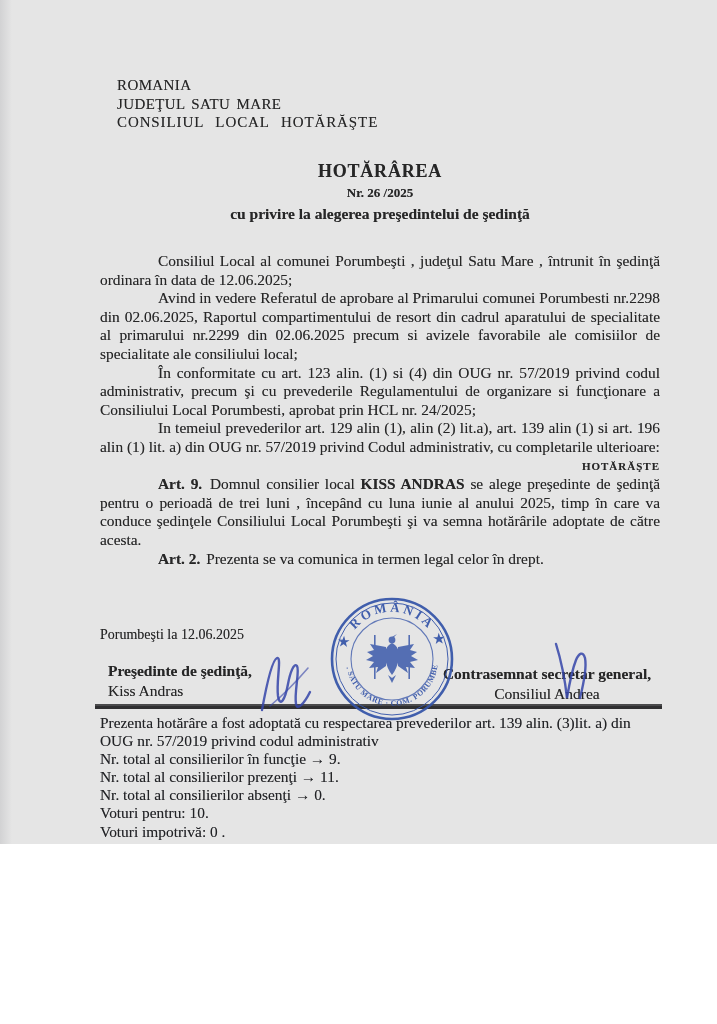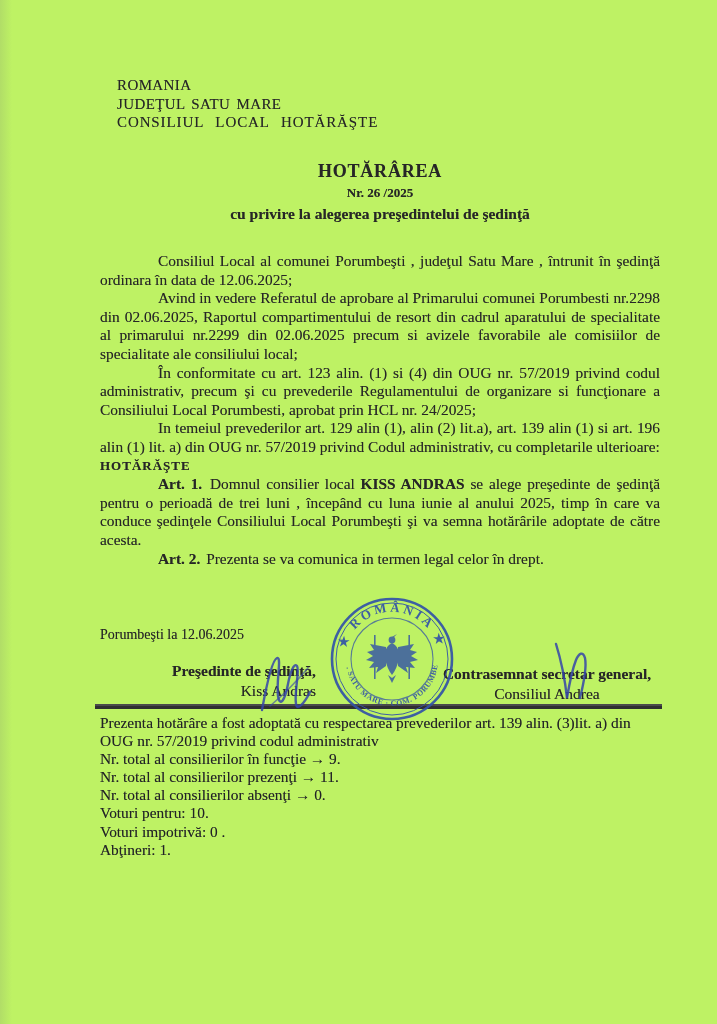--- a/index.html
+++ b/index.html
@@ -1,18 +1,18 @@
 <!DOCTYPE html>
 <html><head>
 <meta charset="utf-8">
 <style>
   html,body{margin:0;padding:0;background:#ffffff;}
   .page{
-    position:relative;width:717px;height:1024px;overflow:hidden;
-    background:#bef264;
+    position:relative;width:717px;height:844px;overflow:hidden;
+    background:#e5e5e5;
     font-family:"Liberation Serif", serif;
     color:#262626;
   }
   .page::before{ 
     content:"";position:absolute;left:0;top:0;bottom:0;width:12px;
     background:linear-gradient(to right, rgba(110,112,120,.16), rgba(255,255,255,0));
     pointer-events:none;z-index:5;
   }
   .scan-text{text-shadow:0 0 .6px rgba(45,45,50,.45);}
 
@@ -20,27 +20,27 @@
   .header-line3{letter-spacing:.9px;word-spacing:7px;}
   .header-line2{word-spacing:2px;}
 
   .title-block{position:absolute;left:100px;top:160px;width:560px;text-align:center;font-weight:bold;}
   .title-main{font-size:18px;letter-spacing:.8px;line-height:22px;}
   .title-number{font-size:13px;line-height:21px;}
   .title-subject{font-size:15.5px;line-height:21px;}
 
   .body-block{position:absolute;left:100px;top:252px;width:560px;font-size:15.4px;line-height:18.6px;text-align:justify;}
   .body-block p{margin:0;text-indent:58px;}
-  .decision-heading{text-align:left;font-weight:bold;font-size:13px;letter-spacing:1px;margin:15px 0 11px 0;text-indent:0 !important;}
+  .decision-heading{text-align:right;font-weight:bold;font-size:11px;letter-spacing:1px;margin:15px 0 11px 0;text-indent:0 !important;}
   .art-label{font-weight:bold;margin-right:2px;}
   .art-strong{font-weight:bold;}
 
   .date-line{position:absolute;left:100px;top:627px;width:560px;text-align:left;font-size:14px;}
 
-  .sig-left{position:absolute;left:108px;top:661px;width:208px;text-align:right;font-size:15.5px;line-height:20px;}
+  .sig-left{position:absolute;left:108px;top:661px;width:208px;text-align:left;font-size:15.5px;line-height:20px;}
   .sig-right{position:absolute;left:428px;top:664px;width:238px;text-align:center;font-size:15.5px;line-height:20px;}
   .sig-role{font-weight:bold;}
 
   .stamp{position:absolute;left:326px;top:593px;width:132px;height:132px;opacity:.92;z-index:3;}
   .pen{position:absolute;z-index:4;}
   .pen-kiss{left:252px;top:648px;}
   .pen-maro{left:546px;top:636px;}
 
   .separator{
     position:absolute;left:95px;top:704px;width:567px;height:5px;z-index:2;
@@ -68,21 +68,21 @@
   </div>
 
   <div class="body-block scan-text">
     <p>Consiliul Local al comunei Porumbeşti , judeţul Satu Mare , întrunit în şedinţă ordinara  în data de 12.06.2025;</p>
     <p>Avind in vedere Referatul de aprobare al Primarului comunei Porumbesti  nr.2298 din 02.06.2025, Raportul compartimentului de resort din cadrul aparatului de specialitate al primarului nr.2299 din 02.06.2025 precum si avizele favorabile ale comisiilor de specialitate ale consiliului local;</p>
     <p>În conformitate cu art. 123 alin. (1) si (4) din OUG nr. 57/2019 privind codul administrativ, precum şi cu prevederile Regulamentului de organizare si funcţionare a Consiliului Local Porumbesti, aprobat prin HCL nr. 24/2025;</p>
     <p>In temeiul prevederilor art. 129 alin (1), alin (2) lit.a), art. 139 alin (1) si art. 196 alin (1) lit. a) din OUG nr. 57/2019 privind Codul administrativ, cu completarile ulterioare:</p>
 
     <p class="decision-heading">HOTĂRĂŞTE</p>
 
-    <p><span class="art-label">Art. 1.</span><span> Domnul consilier local </span><span class="art-strong">KISS ANDRAS</span><span> se alege preşedinte de şedinţă pentru o perioadă de trei luni , începând cu luna iunie al anului 2025, timp în care  va conduce  şedinţele Consiliului Local Porumbeşti şi va semna hotărârile adoptate de către acesta.</span></p>
+    <p><span class="art-label">Art. 9.</span><span> Domnul consilier local </span><span class="art-strong">KISS ANDRAS</span><span> se alege preşedinte de şedinţă pentru o perioadă de trei luni , începând cu luna iunie al anului 2025, timp în care  va conduce  şedinţele Consiliului Local Porumbeşti şi va semna hotărârile adoptate de către acesta.</span></p>
 
     <p><span class="art-label">Art. 2.</span><span> </span><span class="art-strong"></span><span> Prezenta se va comunica in termen legal celor în drept.</span></p>
   </div>
 
   <div class="date-line scan-text">Porumbeşti la 12.06.2025</div>
 
   <div class="sig-left scan-text">
     <div class="sig-role">Preşedinte de şedinţă,</div>
     <div>Kiss Andras</div>
   </div>

